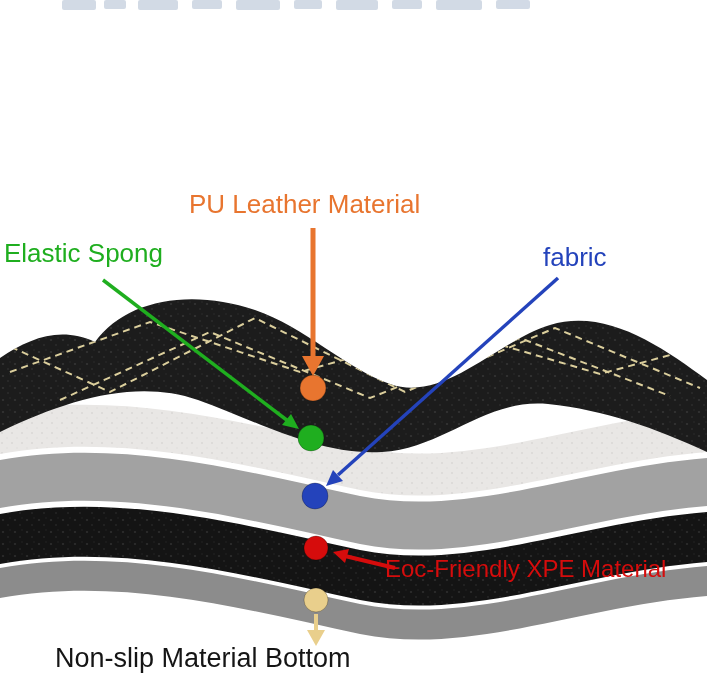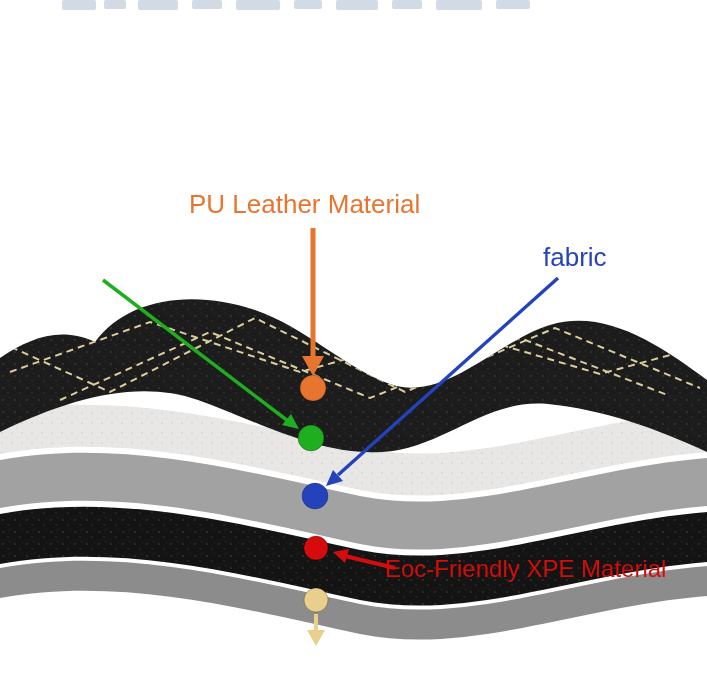--- a/index.html
+++ b/index.html
@@ -93,16 +93,18 @@
     <g stroke="rgba(0,0,0,0.25)" stroke-width="1">
       <circle cx="313" cy="388" r="13" fill="#e8752f"></circle>
       <circle cx="311" cy="438" r="13" fill="#1fae1f"></circle>
       <circle cx="315" cy="496" r="13" fill="#2443bb"></circle>
       <circle cx="316" cy="548" r="12" fill="#d60c0c"></circle>
       <circle cx="316" cy="600" r="12" fill="#e9cf8c"></circle>
     </g>
   </svg>
 
   <div class="label lbl-pu" style="color: rgb(232, 117, 47);">PU Leather Material</div>
+  <div class="label lbl-elastic" style="color: rgb(31, 174, 31);">Elastic Spong</div>
   <div class="label lbl-fabric" style="color: rgb(36, 67, 187);">fabric</div>
   <div class="label lbl-xpe" style="color: rgb(214, 12, 12);">Eoc-Friendly XPE Material</div>
+  <div class="label lbl-bottom" style="color: rgb(21, 21, 21);">Non-slip Material Bottom</div>
 
 </div>
 
 </body></html>

